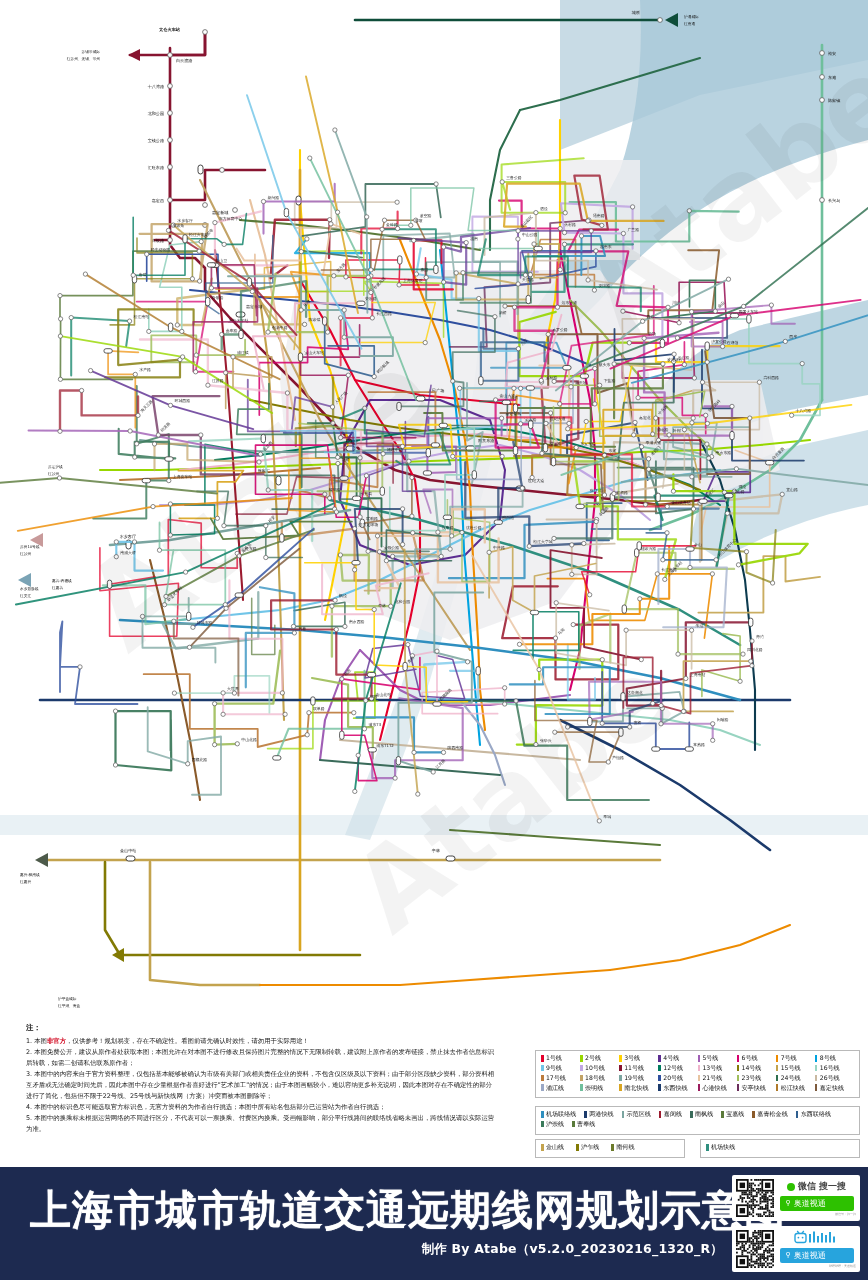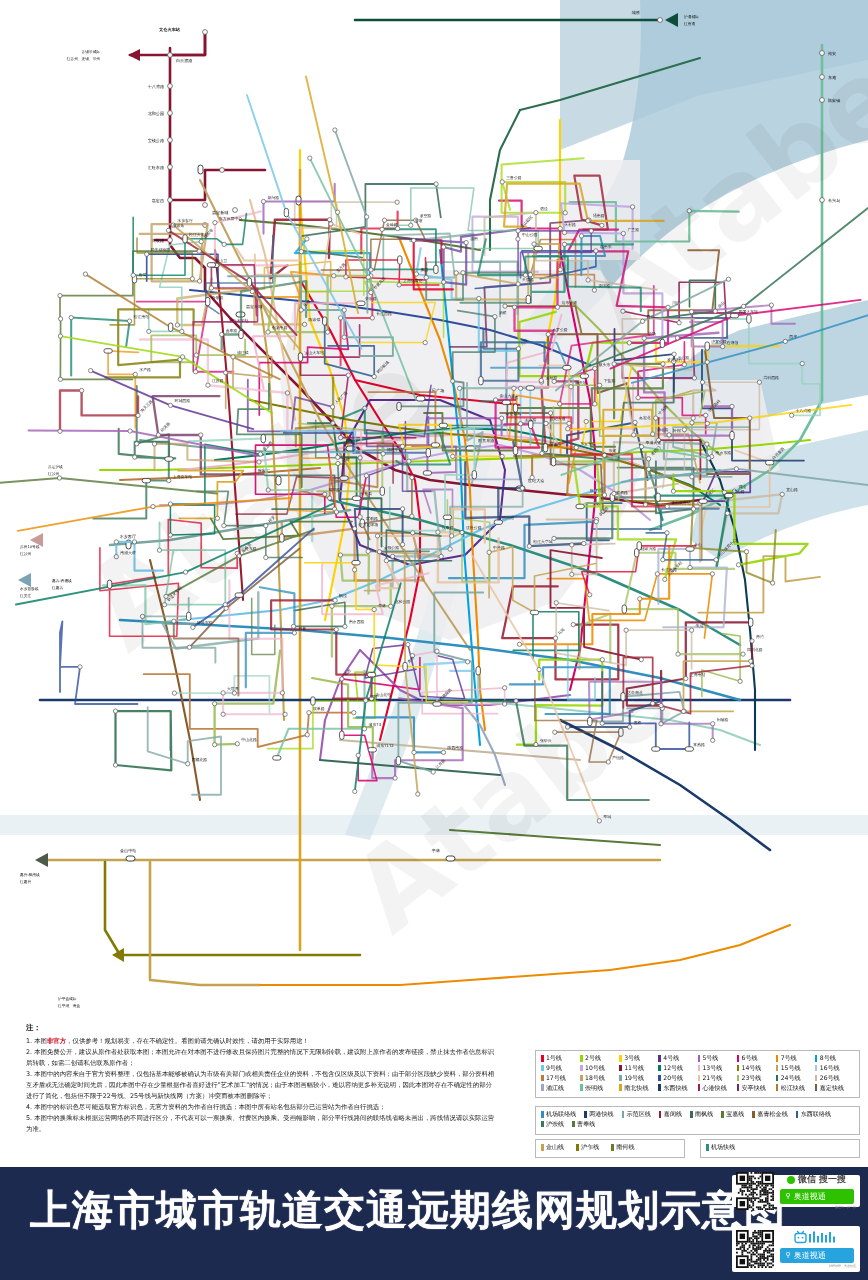--- a/index.html
+++ b/index.html
@@ -67,21 +67,21 @@
   }
   #credit{
     position:absolute;right:145px;top:74px;
     font-size:12.5px;color:#fff;font-weight:bold;letter-spacing:.2px;
     font-family:"DejaVu Sans","Liberation Sans",sans-serif;
   }
   .qr-card{
     position:absolute;background:#fff;border-radius:2px;
     display:flex;align-items:center;padding:3px 4px;box-sizing:border-box;
   }
-  #qr-wechat{right:8px;top:8px;width:128px;height:32px;}
+  #qr-wechat{right:8px;top:8px;width:128px;height:46px;}
   #qr-bili{right:8px;top:59px;width:128px;height:46px;}
   .qr-img{width:38px;height:38px;flex:0 0 auto;}
   .qr-right{flex:1;display:flex;flex-direction:column;align-items:center;justify-content:center;margin-left:3px;}
   .qr-top{display:flex;align-items:center;font-size:9px;color:#444;font-weight:bold;}
   .qr-badge{
     margin-top:2.5px;font-size:8px;color:#fff;border-radius:2px;
     padding:2px 10px 2px 6px;display:flex;align-items:center;width:74px;box-sizing:border-box;
   }
   .qr-badge .mag{font-size:7px;margin-right:3px;}
   .qr-fine{font-size:3px;color:#999;align-self:flex-end;margin-top:1px;}
@@ -1363,20 +1363,21 @@
     <div class="lg-row" id="lg-express">
         <div class="lg-item">
           <span class="sw" style="background: rgb(47, 143, 127);"></span>
           <span>机场快线</span>
         </div>
       </div>
   </div>
 
   <div id="title-bar">
     <div id="main-title">上海市城市轨道交通远期线网规划示意图</div>
+    <div id="credit">制作 By Atabe（v5.2.0_20230216_1320_R）</div>
 
     <div class="qr-card" id="qr-wechat">
       <svg class="qr-img" viewBox="0 0 21 21">
           <rect width="21" height="21" fill="#fff"></rect>
           <rect x="8" y="0" width="1" height="1" fill="#111"></rect>
           <rect x="10" y="0" width="1" height="1" fill="#111"></rect>
           <rect x="11" y="0" width="1" height="1" fill="#111"></rect>
           <rect x="12" y="0" width="1" height="1" fill="#111"></rect>
           <rect x="13" y="0" width="1" height="1" fill="#111"></rect>
           <rect x="7" y="2" width="1" height="1" fill="#111"></rect>

